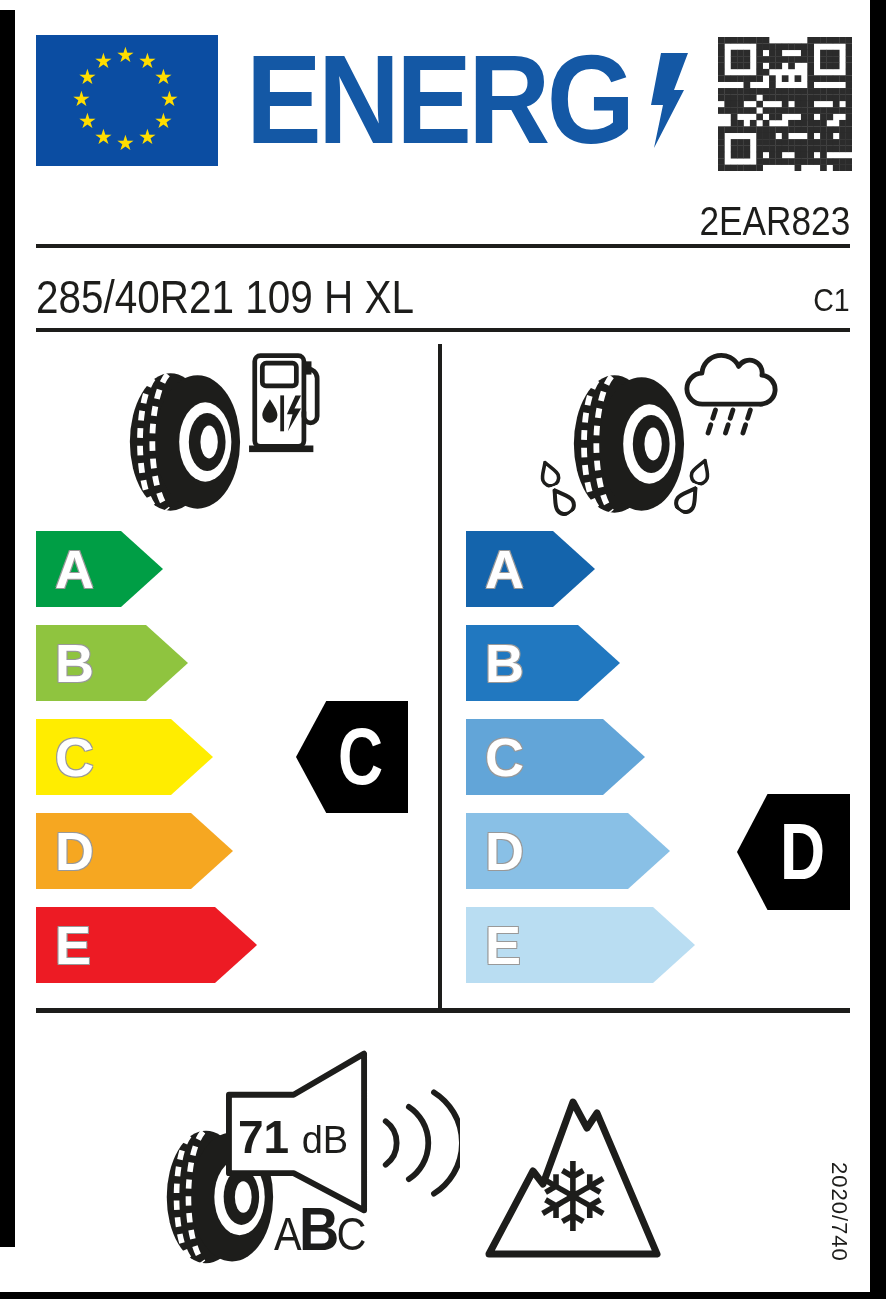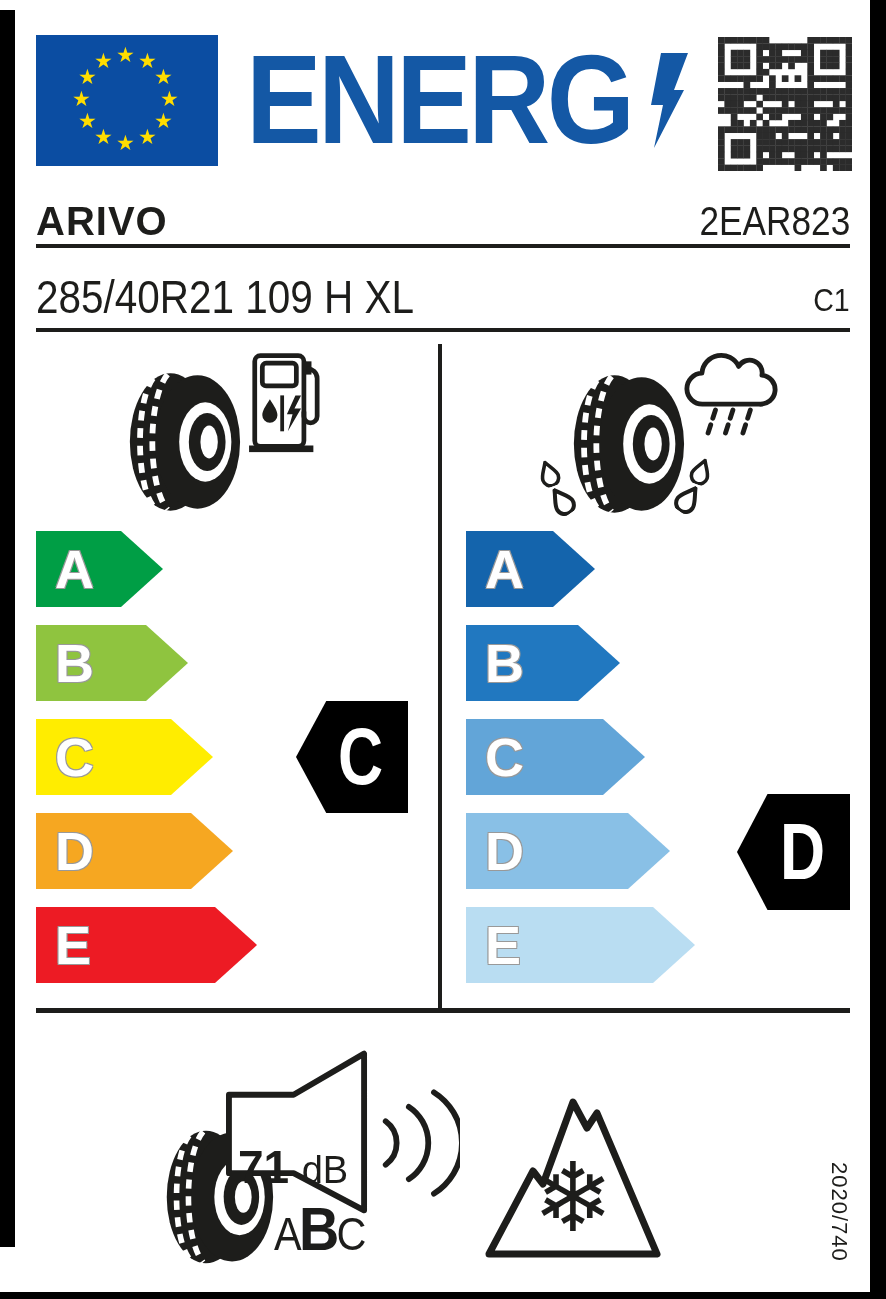--- a/index.html
+++ b/index.html
@@ -61,21 +61,21 @@
     clip-path: polygon(0 50%, 27% 0, 100% 0, 100% 100%, 27% 100%);
     display:flex; align-items:center; justify-content:center;
   }
   .indicator span { font-size:80px; font-weight:700; transform:scaleX(0.78);
                     padding-left:22px; line-height:1; }
   .ind-fuel { left:296px; top:701px; width:112px; height:112px; }
   .ind-wet  { left:737px; top:794px; width:113px; height:116px; }
 
   
   .speaker { position:absolute; left:226px; top:1048px; }
-  .db-text { position:absolute; left:238px; top:1140px; white-space:nowrap; }
+  .db-text { position:absolute; left:238px; top:1110px; white-space:nowrap; }
   .db-text .val  { font-size:46px; font-weight:700; }
   .db-text .unit { font-size:38px; font-weight:400; margin-left:8px; }
   .waves { position:absolute; left:378px; top:1082px; }
   .noise-abc { position:absolute; left:274px; top:1198px; display:inline-flex;
                align-items:baseline; letter-spacing:-3px;
                transform:scaleX(0.9); transform-origin:left bottom; }
   .noise-letter { font-size:46px; font-weight:400; line-height:62px; }
   .noise-letter.noise-rating { font-size:62px; font-weight:700; }
   .mountain { position:absolute; left:483px; top:1094px; }
   .snowflake { position:absolute; left:528px; top:1148px; width:90px; text-align:center;
@@ -417,21 +417,20 @@
       <rect x="25.52" y="127.62" width="6.68" height="6.68" fill="#2b2b2b"></rect>
       <rect x="31.90" y="127.62" width="6.68" height="6.68" fill="#2b2b2b"></rect>
       <rect x="38.29" y="127.62" width="6.68" height="6.68" fill="#2b2b2b"></rect>
       <rect x="76.57" y="127.62" width="6.68" height="6.68" fill="#2b2b2b"></rect>
       <rect x="102.10" y="127.62" width="6.68" height="6.68" fill="#2b2b2b"></rect>
       <rect x="114.86" y="127.62" width="6.68" height="6.68" fill="#2b2b2b"></rect>
       <rect x="121.24" y="127.62" width="6.68" height="6.68" fill="#2b2b2b"></rect>
       <rect x="127.62" y="127.62" width="6.68" height="6.68" fill="#2b2b2b"></rect>
     </svg>
 
-  <div class="brand">ARIVO</div>
   <div class="model">2EAR823</div>
   <div class="rule rule1"></div>
   <div class="size">285/40R21 109 H XL</div>
   <div class="tclass">C1</div>
   <div class="rule rule2"></div>
   <div class="vdiv"></div>
   <div class="rule rule3"></div>
 
   <svg class="tire" style="left:126px; top:368px;" width="116" height="148">
       <use href="#tire-symbol"></use>

